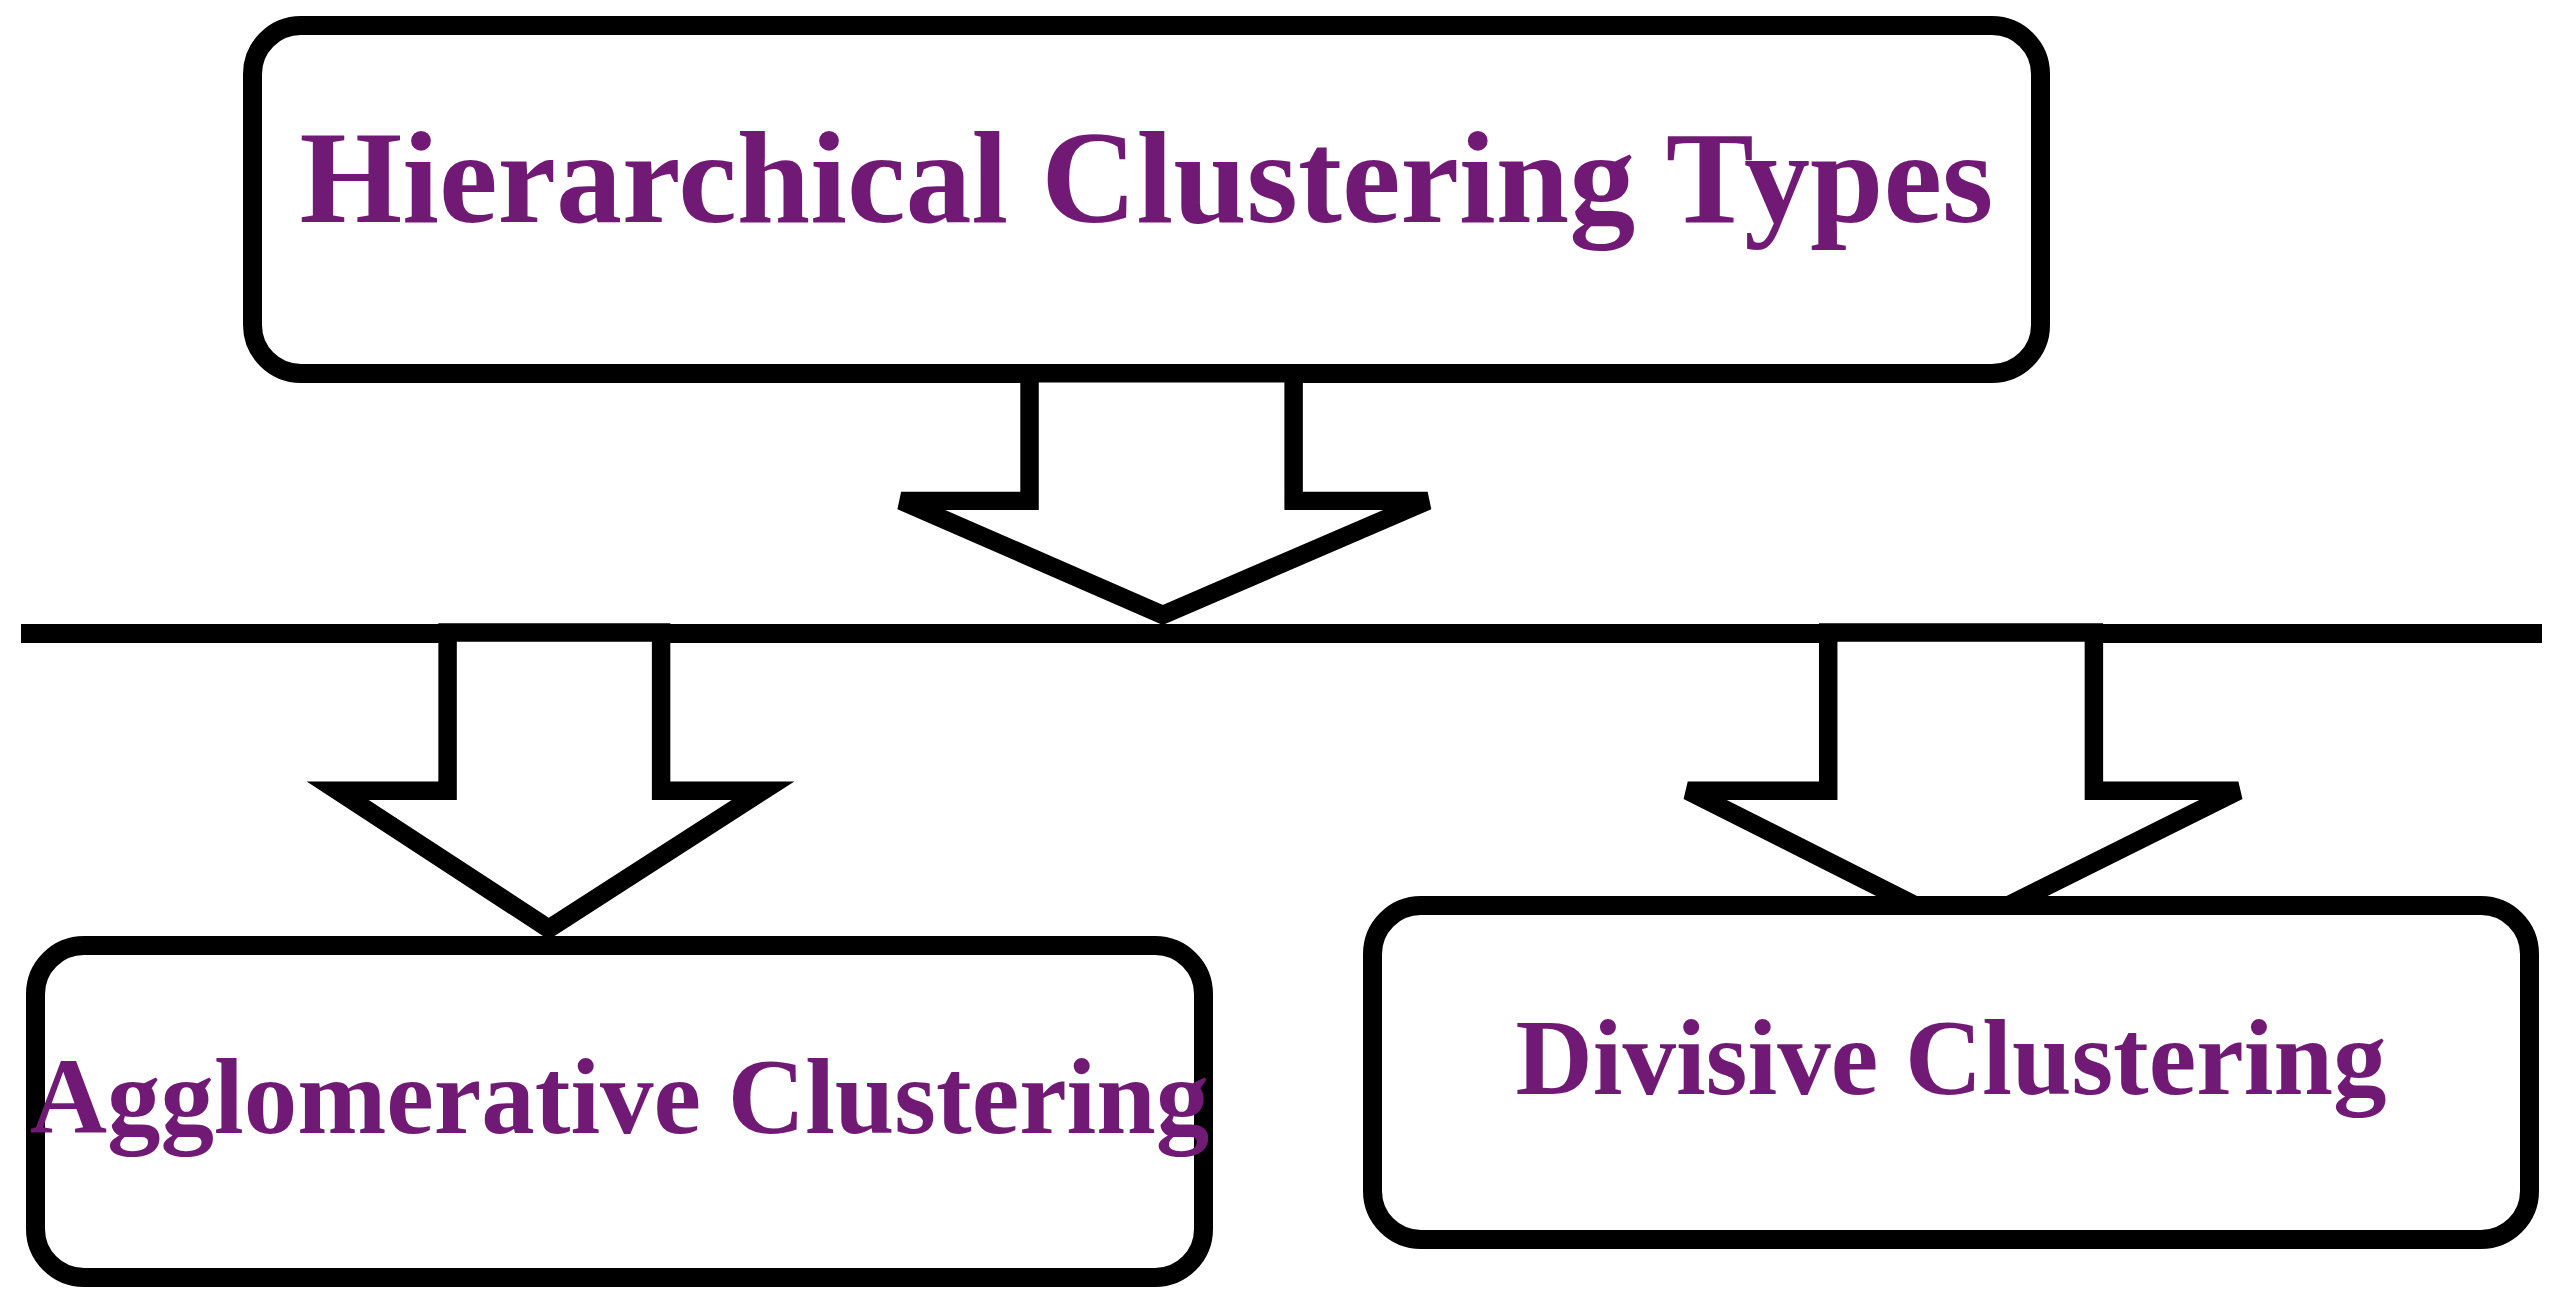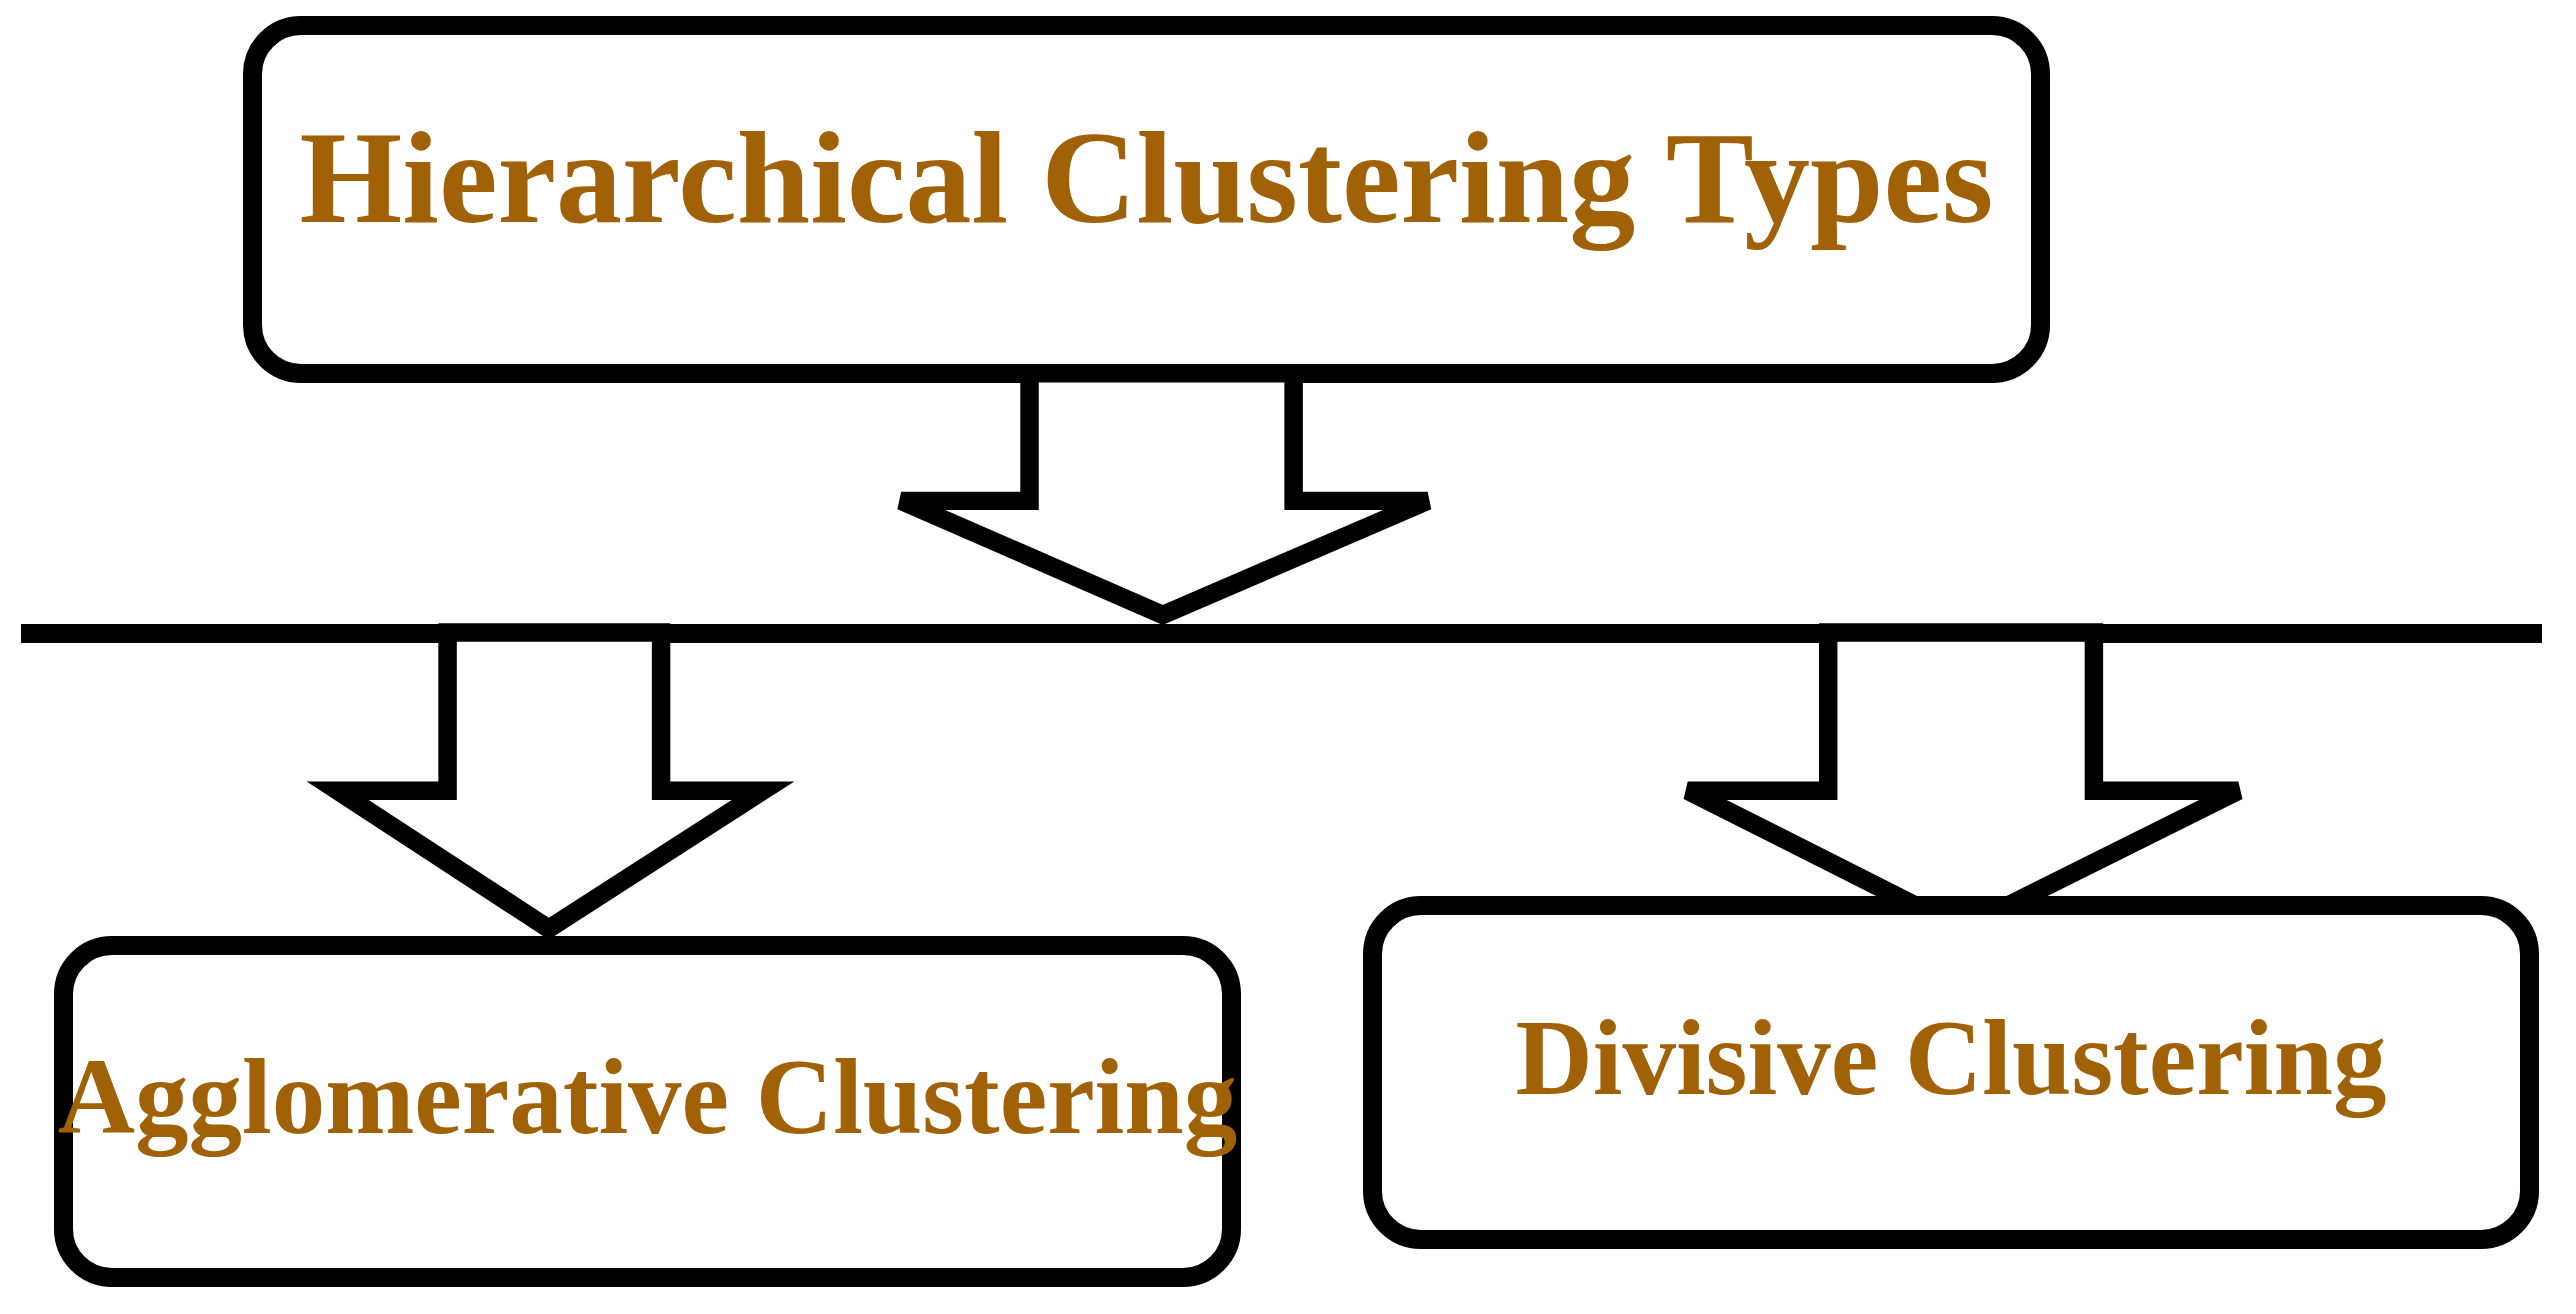--- a/index.html
+++ b/index.html
@@ -20,41 +20,40 @@
     box-sizing: border-box;
     background: #ffffff;
     border: 19px solid #000000;
     border-radius: 58px;
     display: flex;
     align-items: center;
     justify-content: center;
   }
   .node-label {
     font-weight: bold;
-    color: #a16207;
+    color: #701a75;
     white-space: nowrap;
     line-height: 1;
     text-align: center;
   }
   .node-root {
     left: 243px;
     top: 16px;
     width: 1807px;
     height: 367px;
   }
   .node-root .node-label {
     font-size: 132px;
     transform: translateY(-22.5px);
   }
   .node-left {
     left: 26px;
     top: 936px;
     width: 1187px;
     height: 351px;
-    margin-left: 28px;
   }
   .node-right {
     left: 1363px;
     top: 896px;
     width: 1176px;
     height: 353px;
   }
   .node-left .node-label,
   .node-right .node-label {
     font-size: 107px;

